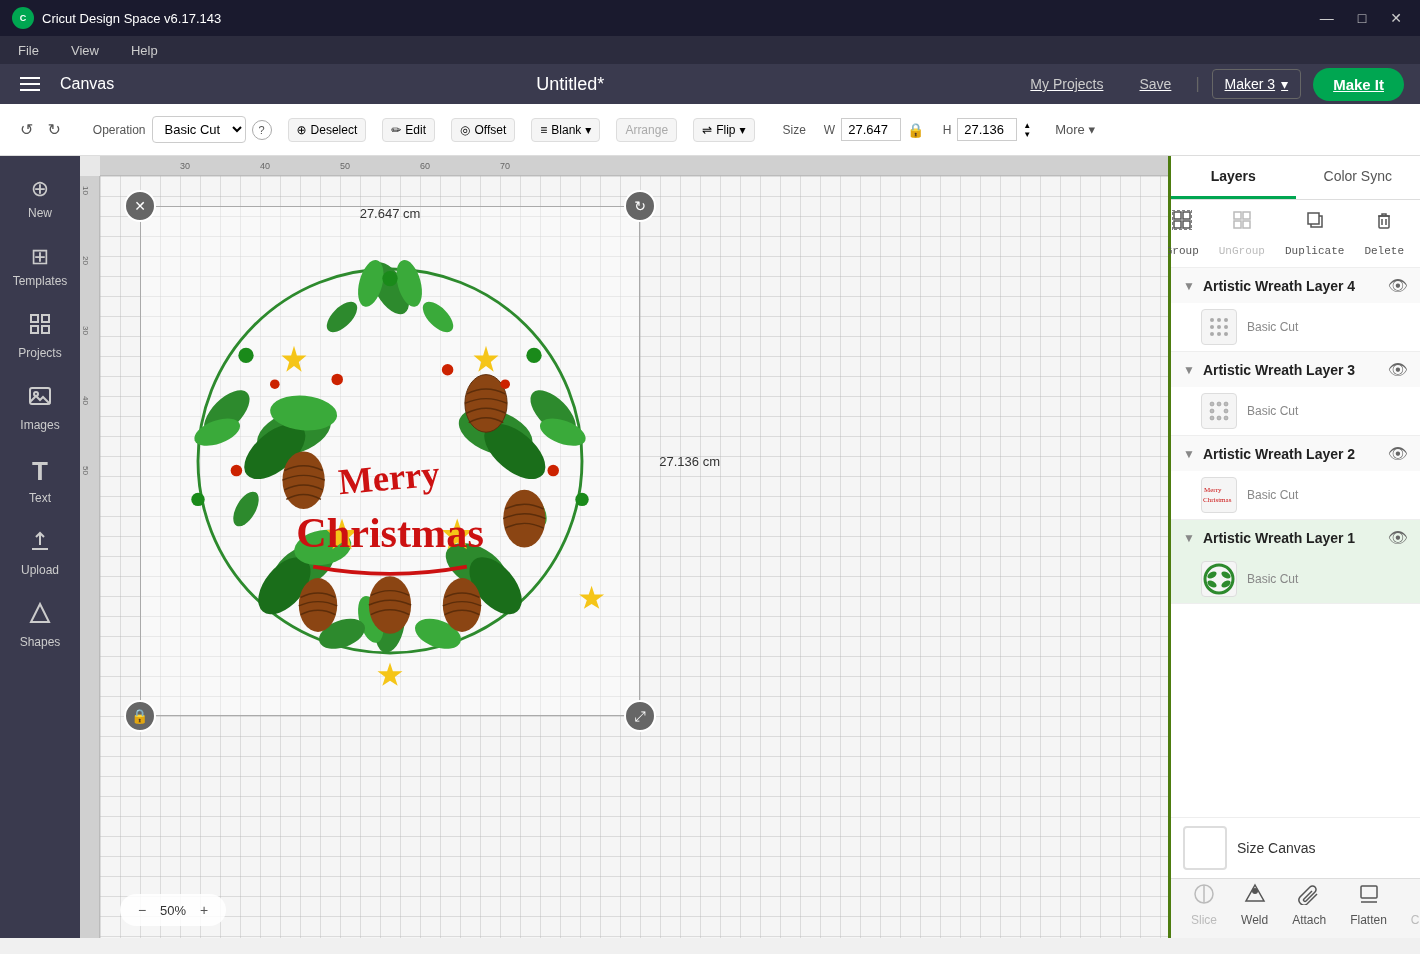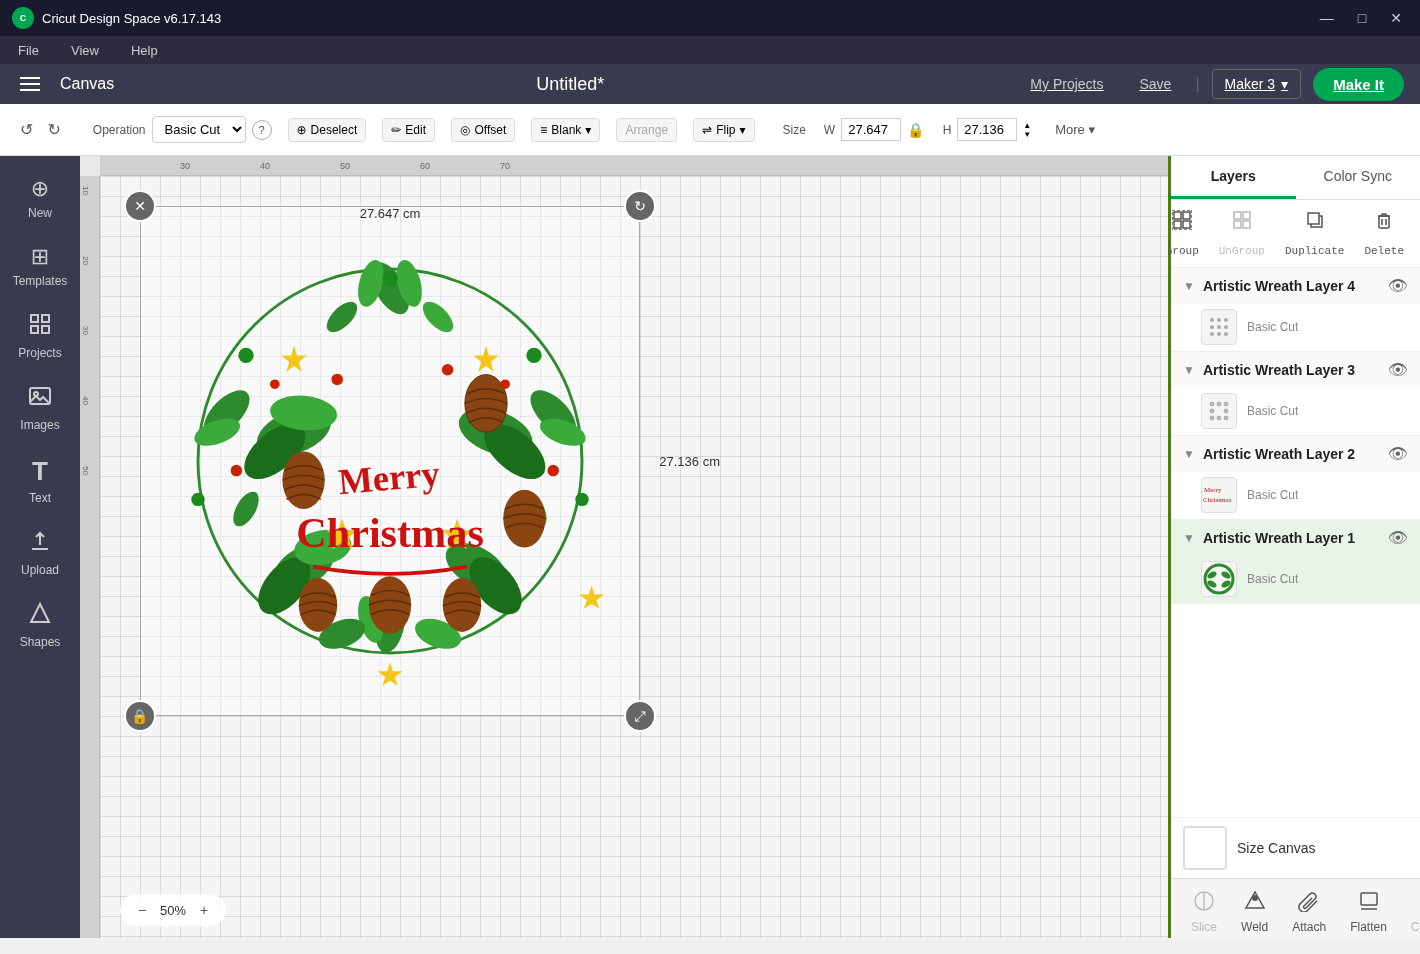--- a/index.html
+++ b/index.html
@@ -326,21 +326,21 @@
       background: #fff;
     }
     .blank-canvas-label { font-size: 14px; color: #333; }
 
     
     .bottom-toolbar {
       height: 60px;
       background: #f5f5f5;
       border-top: 1px solid #ddd;
       display: flex;
-      align-items: flex-end;
+      align-items: flex-start;
       justify-content: space-around;
       padding: 0 8px;
     }
     .bottom-btn {
       display: flex; flex-direction: column; align-items: center; gap: 3px;
       background: none; border: none; cursor: pointer;
       font-size: 12px; color: #555; padding: 4px 12px;
     }
     .bottom-btn .bb-icon { font-size: 20px; }
     .bottom-btn.disabled { color: #bbb; cursor: default; }

